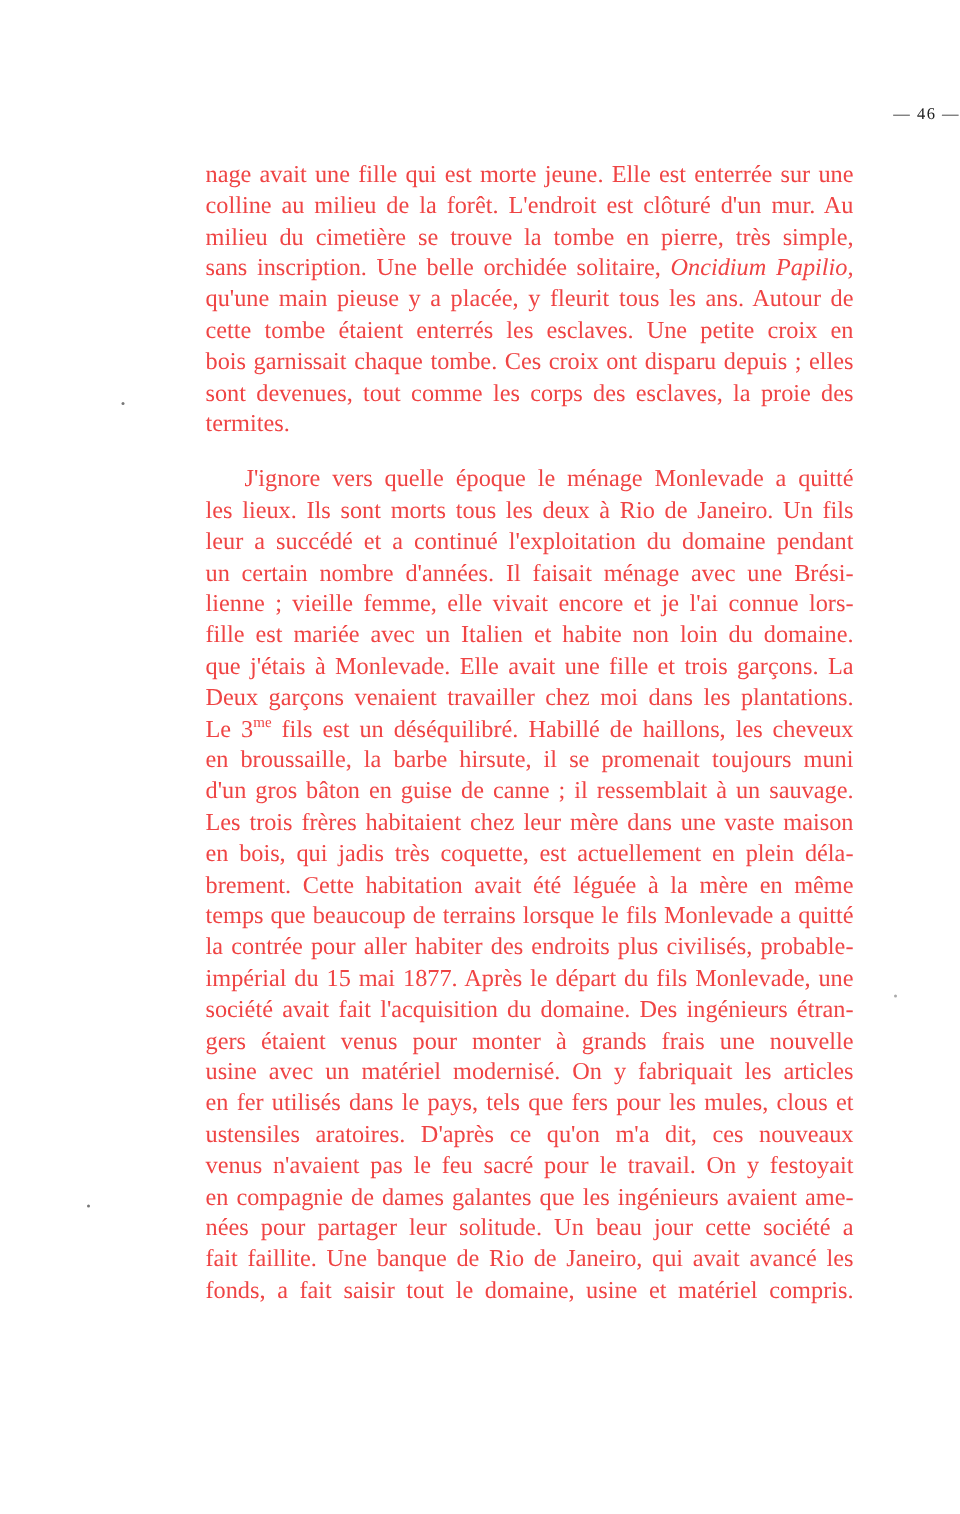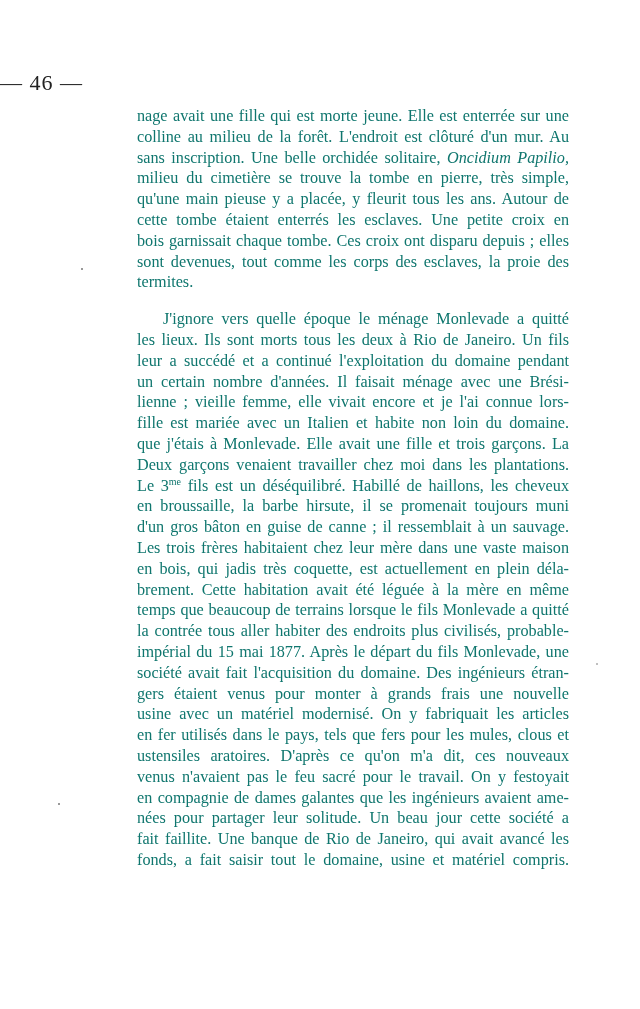--- a/index.html
+++ b/index.html
@@ -13,34 +13,34 @@
       position: relative;
       overflow: hidden;
       font-family: "Liberation Serif", "DejaVu Serif", serif;
       color: #1c1c1c;
     }
     .page-number {
       position: absolute;
       top: 70px;
       left: 0;
       width: 640px;
-      text-align: left;
-      font-size: 22px;
+      text-align: right;
+      font-size: 11px;
       letter-spacing: 1px;
       color: #222;
     }
     .text-block {
       position: absolute;
       top: 106px;
       left: 137px;
       width: 432px;
       font-size: 16.2px;
       line-height: 20.8px;
       text-align: justify;
-      color: #0f766e;
+      color: #ef4444;
     }
     .para {
       margin: 0;
       text-align: justify;
       hyphens: manual;
     }
     .line {
       display: block;
       text-align: justify;
       text-align-last: justify;
@@ -69,22 +69,22 @@
 <body>
 
 <div>
   <div class="page-number">— 46 —</div>
 
   <div class="text-block">
 
     <p class="para">
       <span class="line"><span>nage avait une fille qui est morte jeune. Elle est enterrée sur une</span></span>
       <span class="line"><span>colline au milieu de la forêt. L'endroit est clôturé d'un mur. Au</span></span>
+      <span class="line"><span>milieu du cimetière se trouve la tombe en pierre, très simple,</span></span>
       <span class="line"><span>sans inscription. Une belle orchidée solitaire, </span><span class="italic">Oncidium Papilio,</span></span>
-      <span class="line"><span>milieu du cimetière se trouve la tombe en pierre, très simple,</span></span>
       <span class="line"><span>qu'une main pieuse y a placée, y fleurit tous les ans. Autour de</span></span>
       <span class="line"><span>cette tombe étaient enterrés les esclaves. Une petite croix en</span></span>
       <span class="line"><span>bois garnissait chaque tombe. Ces croix ont disparu depuis ; elles</span></span>
       <span class="line"><span>sont devenues, tout comme les corps des esclaves, la proie des</span></span>
       <span class="line last"><span>termites.</span></span>
     </p>
 
     <p class="para">
       <span class="line" style="padding-left:26px;margin-top:16px;"><span>J'ignore vers quelle époque le ménage Monlevade a quitté</span></span>
       <span class="line"><span>les lieux. Ils sont morts tous les deux à Rio de Janeiro. Un fils</span></span>
@@ -94,21 +94,21 @@
       <span class="line"><span>fille est mariée avec un Italien et habite non loin du domaine.</span></span>
       <span class="line"><span>que j'étais à Monlevade. Elle avait une fille et trois garçons. La</span></span>
       <span class="line"><span>Deux garçons venaient travailler chez moi dans les plantations.</span></span>
       <span class="line"><span>Le 3</span><sup class="ord">me</sup><span> fils est un déséquilibré. Habillé de haillons, les cheveux</span></span>
       <span class="line"><span>en broussaille, la barbe hirsute, il se promenait toujours muni</span></span>
       <span class="line"><span>d'un gros bâton en guise de canne ; il ressemblait à un sauvage.</span></span>
       <span class="line"><span>Les trois frères habitaient chez leur mère dans une vaste maison</span></span>
       <span class="line"><span>en bois, qui jadis très coquette, est actuellement en plein déla-</span></span>
       <span class="line"><span>brement. Cette habitation avait été léguée à la mère en même</span></span>
       <span class="line"><span>temps que beaucoup de terrains lorsque le fils Monlevade a quitté</span></span>
-      <span class="line"><span>la contrée tous aller habiter des endroits plus civilisés, probable-</span></span>
+      <span class="line"><span>la contrée pour aller habiter des endroits plus civilisés, probable-</span></span>
       <span class="line"><span>impérial du 15 mai 1877. Après le départ du fils Monlevade, une</span></span>
       <span class="line"><span>société avait fait l'acquisition du domaine. Des ingénieurs étran-</span></span>
       <span class="line"><span>gers étaient venus pour monter à grands frais une nouvelle</span></span>
       <span class="line"><span>usine avec un matériel modernisé. On y fabriquait les articles</span></span>
       <span class="line"><span>en fer utilisés dans le pays, tels que fers pour les mules, clous et</span></span>
       <span class="line"><span>ustensiles aratoires. D'après ce qu'on m'a dit, ces nouveaux</span></span>
       <span class="line"><span>venus n'avaient pas le feu sacré pour le travail. On y festoyait</span></span>
       <span class="line"><span>en compagnie de dames galantes que les ingénieurs avaient ame-</span></span>
       <span class="line"><span>nées pour partager leur solitude. Un beau jour cette société a</span></span>
       <span class="line"><span>fait faillite. Une banque de Rio de Janeiro, qui avait avancé les</span></span>

